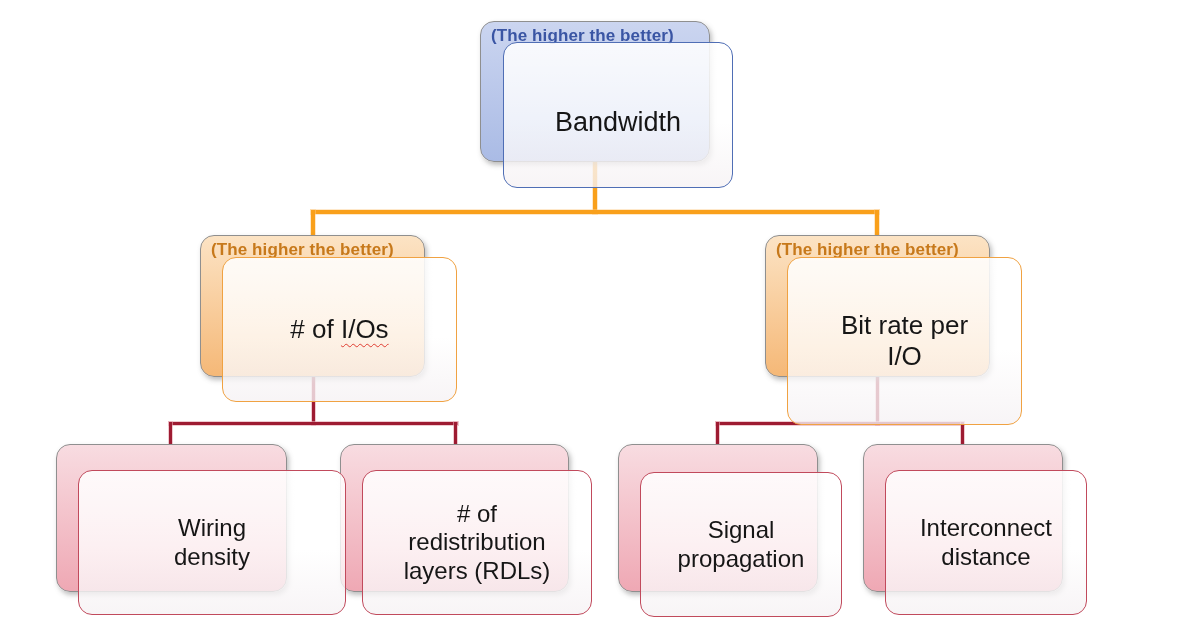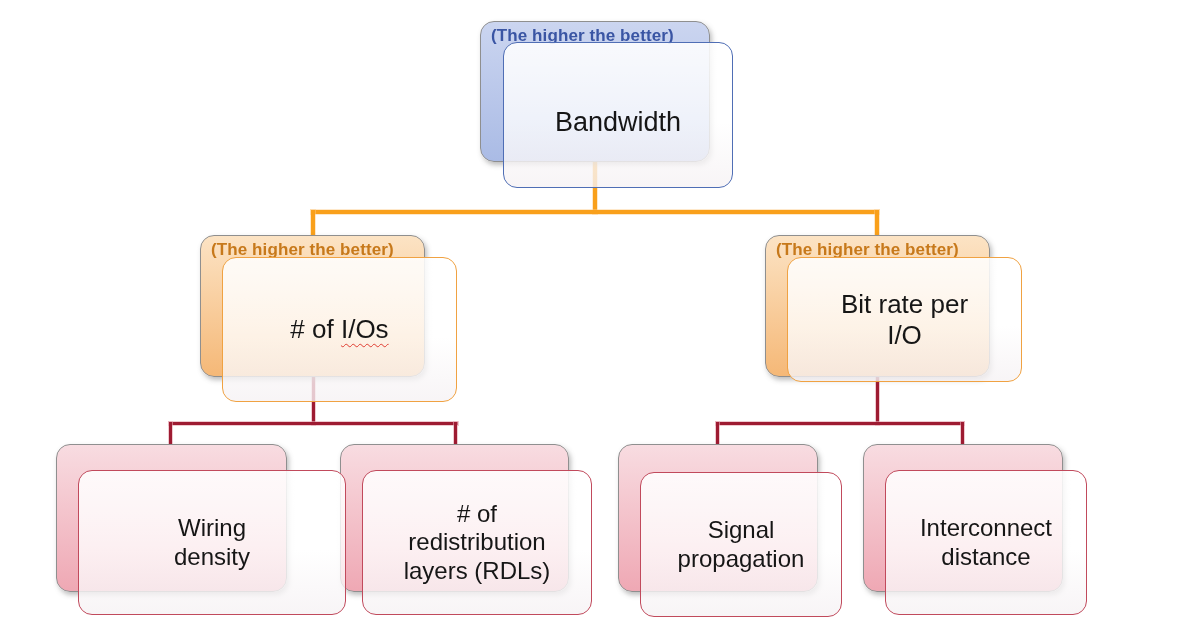--- a/index.html
+++ b/index.html
@@ -111,21 +111,21 @@
   <div class="card back orange" style="left:200px; top:235px; width:225px; height:142px;">
     <div class="back-label">(The higher the better)</div>
   </div>
   <div class="card front orange" style="left:222px; top:257px; width:235px; height:145px;">
     <div class="node-label md"><span># of </span><span class="squiggle">I/Os</span></div>
   </div>
 
   <div class="card back orange" style="left:765px; top:235px; width:225px; height:142px;">
     <div class="back-label">(The higher the better)</div>
   </div>
-  <div class="card front orange" style="left:787px; top:257px; width:235px; height:125px;">
+  <div class="card front orange" style="left:787px; top:257px; width:235px; height:168px;">
     <div class="node-label md">Bit rate per
 I/O</div>
   </div>
 
   <div class="card back pink" style="left:56px; top:444px; width:231px; height:148px;"></div>
   <div class="card front pink" style="left:78px; top:470px; width:268px; height:145px;">
     <div class="node-label sm">Wiring
 density</div>
   </div>
 

